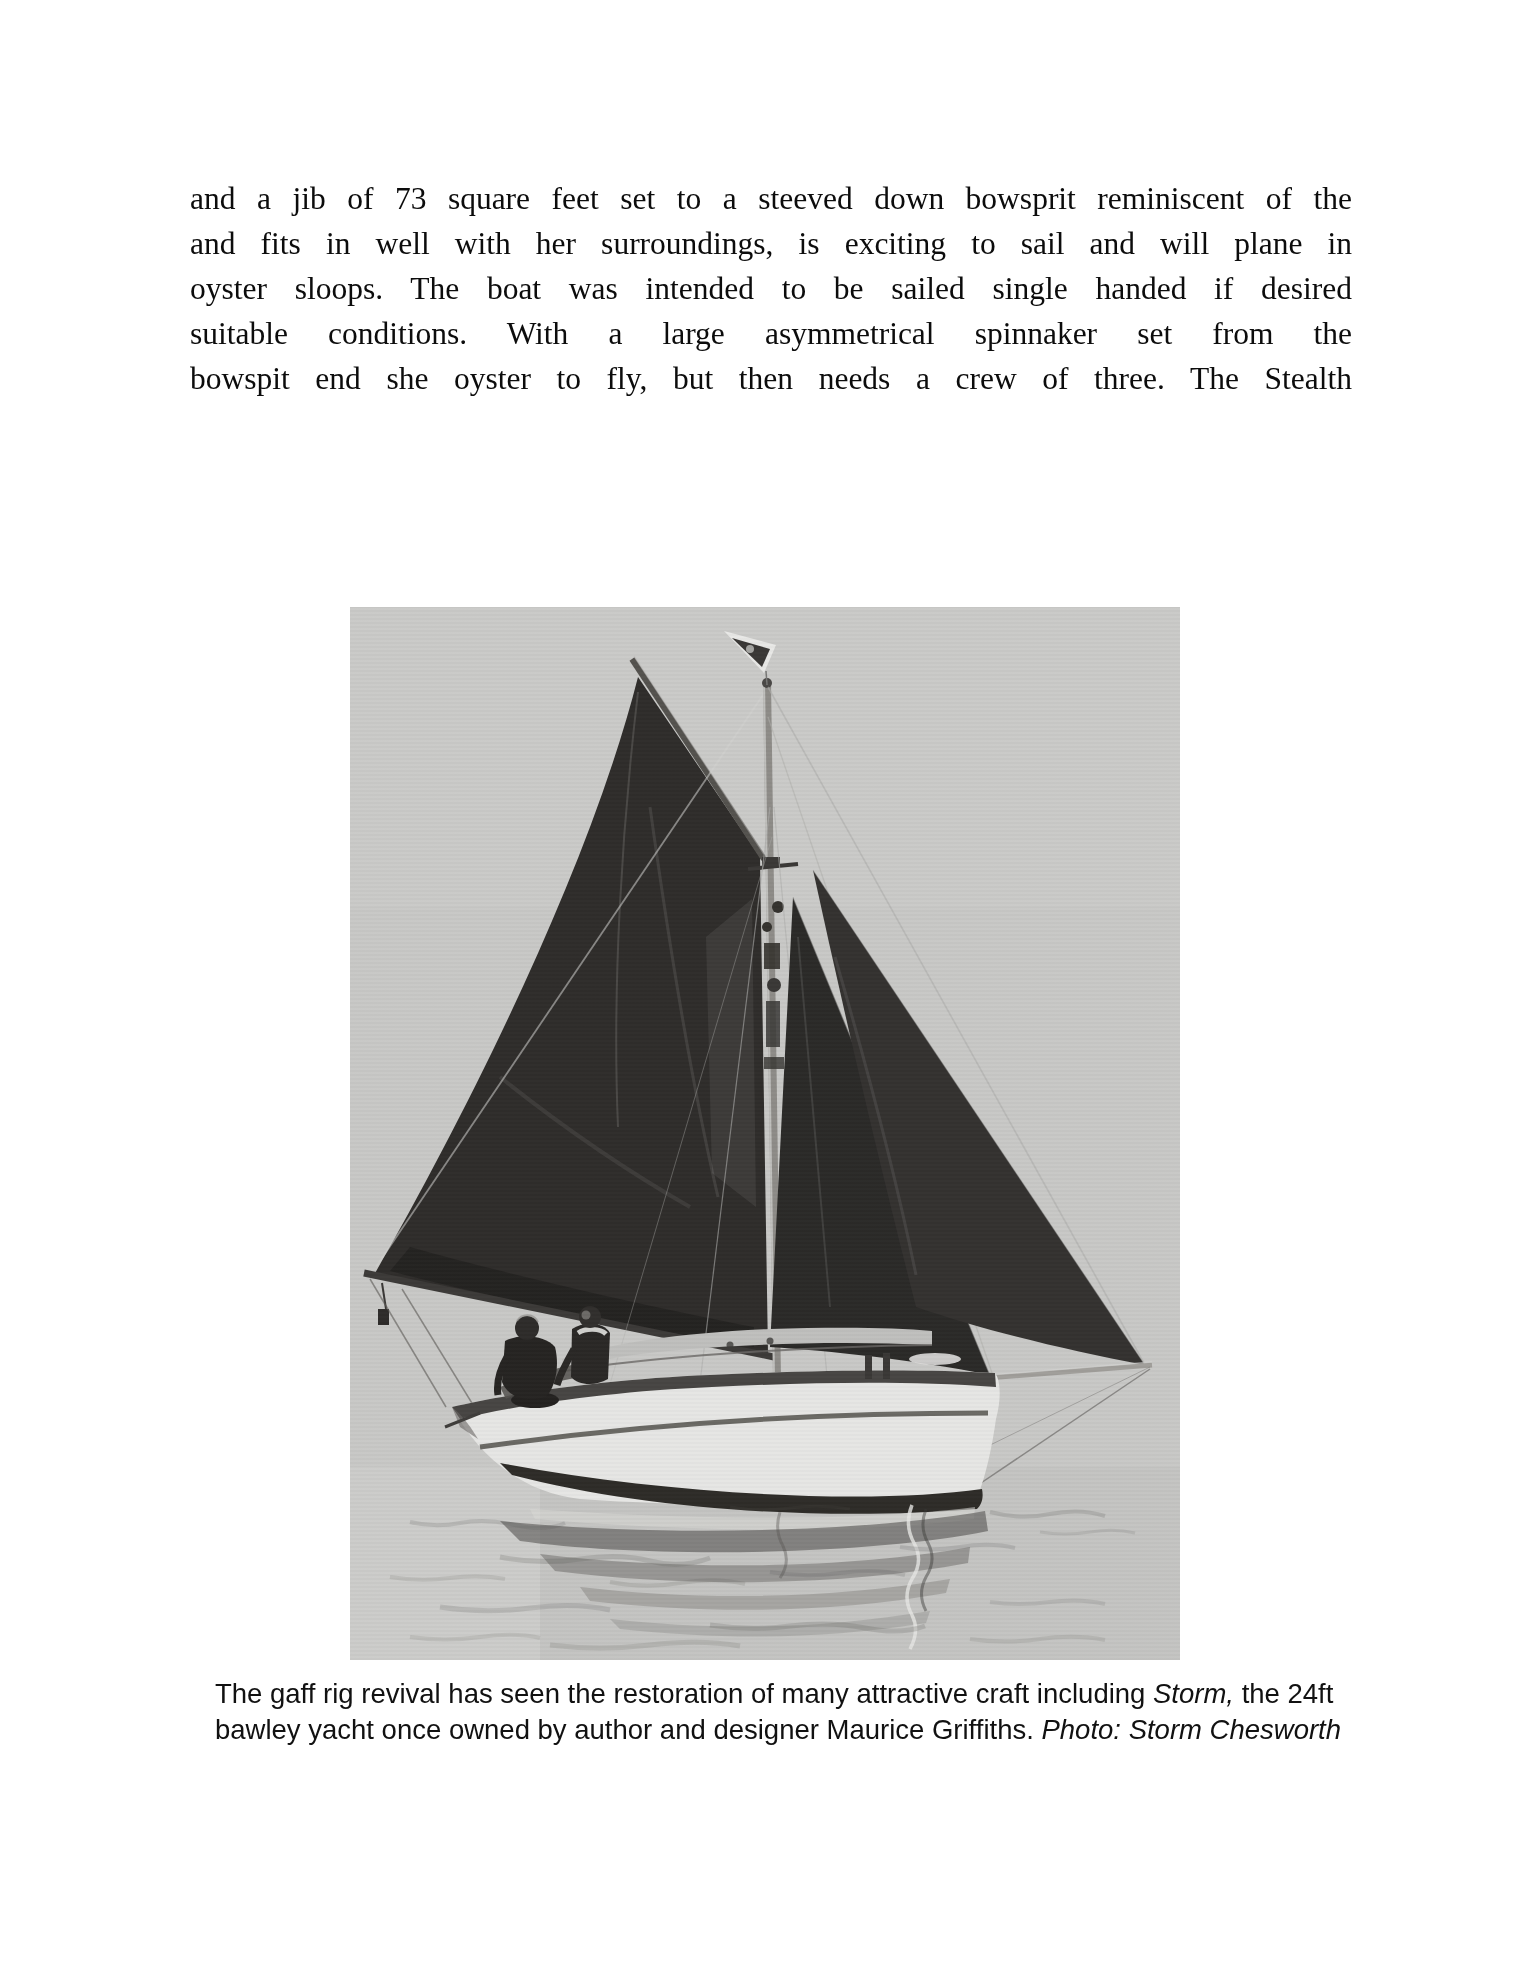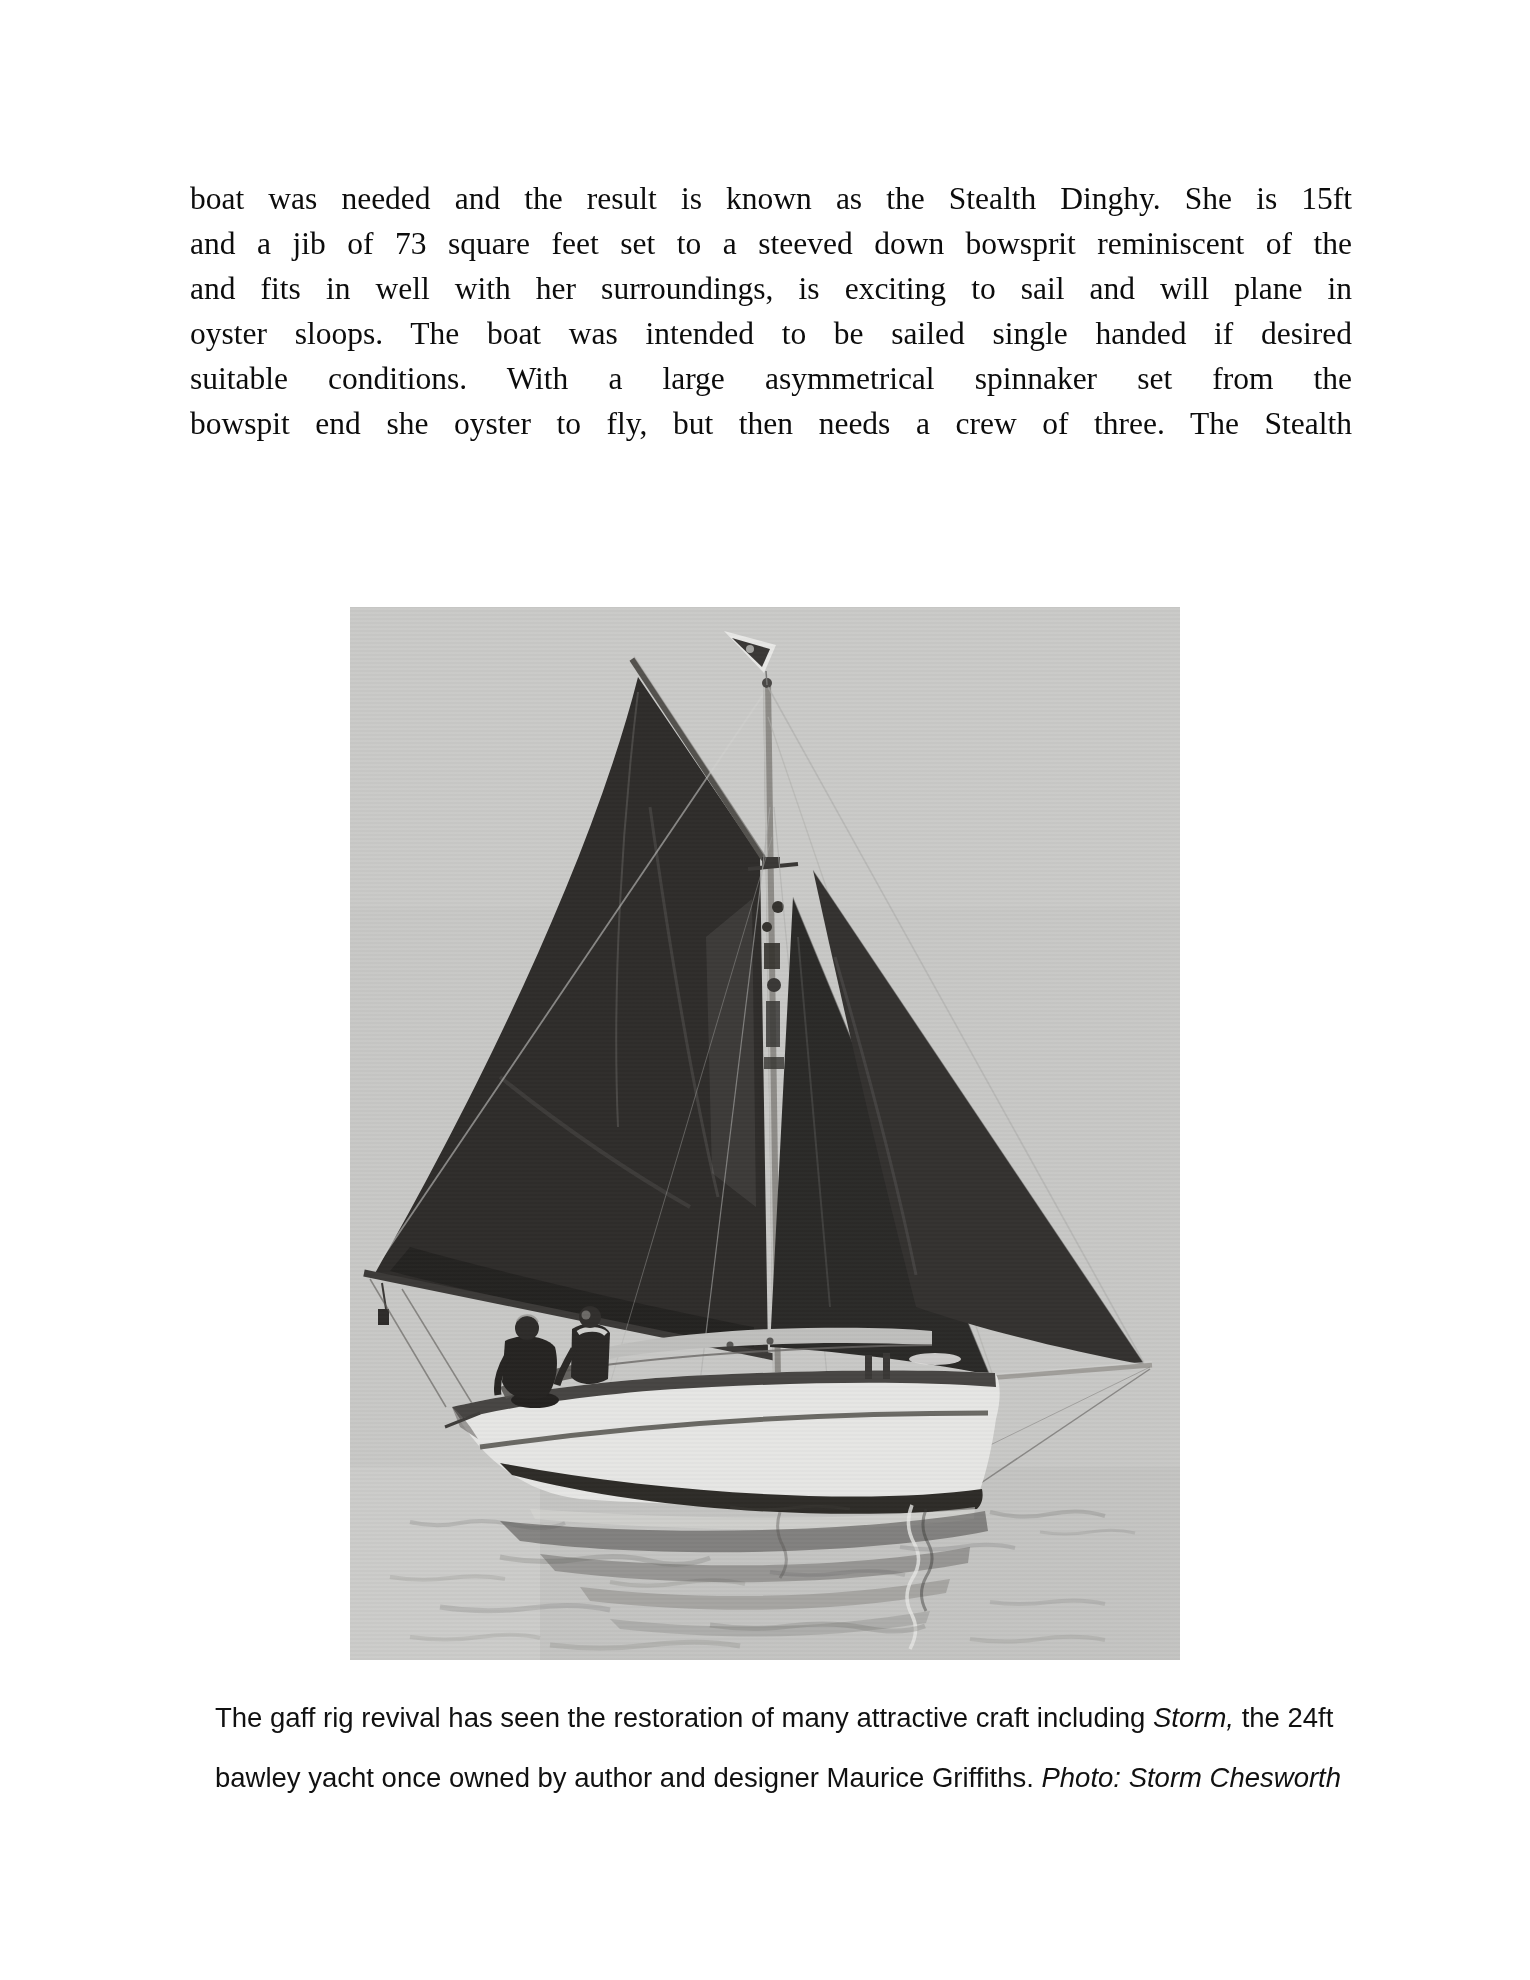--- a/index.html
+++ b/index.html
@@ -49,30 +49,29 @@
   .caption {
     position: absolute;
     left: 215px;
     top: 1676px;
     width: 1165px;
     font-family: "Liberation Sans", sans-serif;
     font-size: 27.5px;
     line-height: 36px;
     color: #111111;
   }
-  .caption .cap-line { white-space: nowrap; margin-top: 24px; }
+  .caption .cap-line { white-space: nowrap; }
   .caption i { font-style: italic; }
 </style>
 </head>
 <body>
 
 <div class="page">
 
   <div class="body-text">
-    <div class="line">boat was needed and the result is known as the Stealth Dinghy. She is 15ft</div>
     <div class="line">and a jib of 73 square feet set to a steeved down bowsprit reminiscent of the</div>
     <div class="line">and fits in well with her surroundings, is exciting to sail and will plane in</div>
     <div class="line">oyster sloops. The boat was intended to be sailed single handed if desired</div>
     <div class="line">suitable conditions. With a large asymmetrical spinnaker set from the</div>
     <div class="line">bowspit end she oyster to fly, but then needs a crew of three. The Stealth</div>
   </div>
 
   <div class="photo-frame">
     <svg viewBox="0 0 830 1053" xmlns="http://www.w3.org/2000/svg">
 

